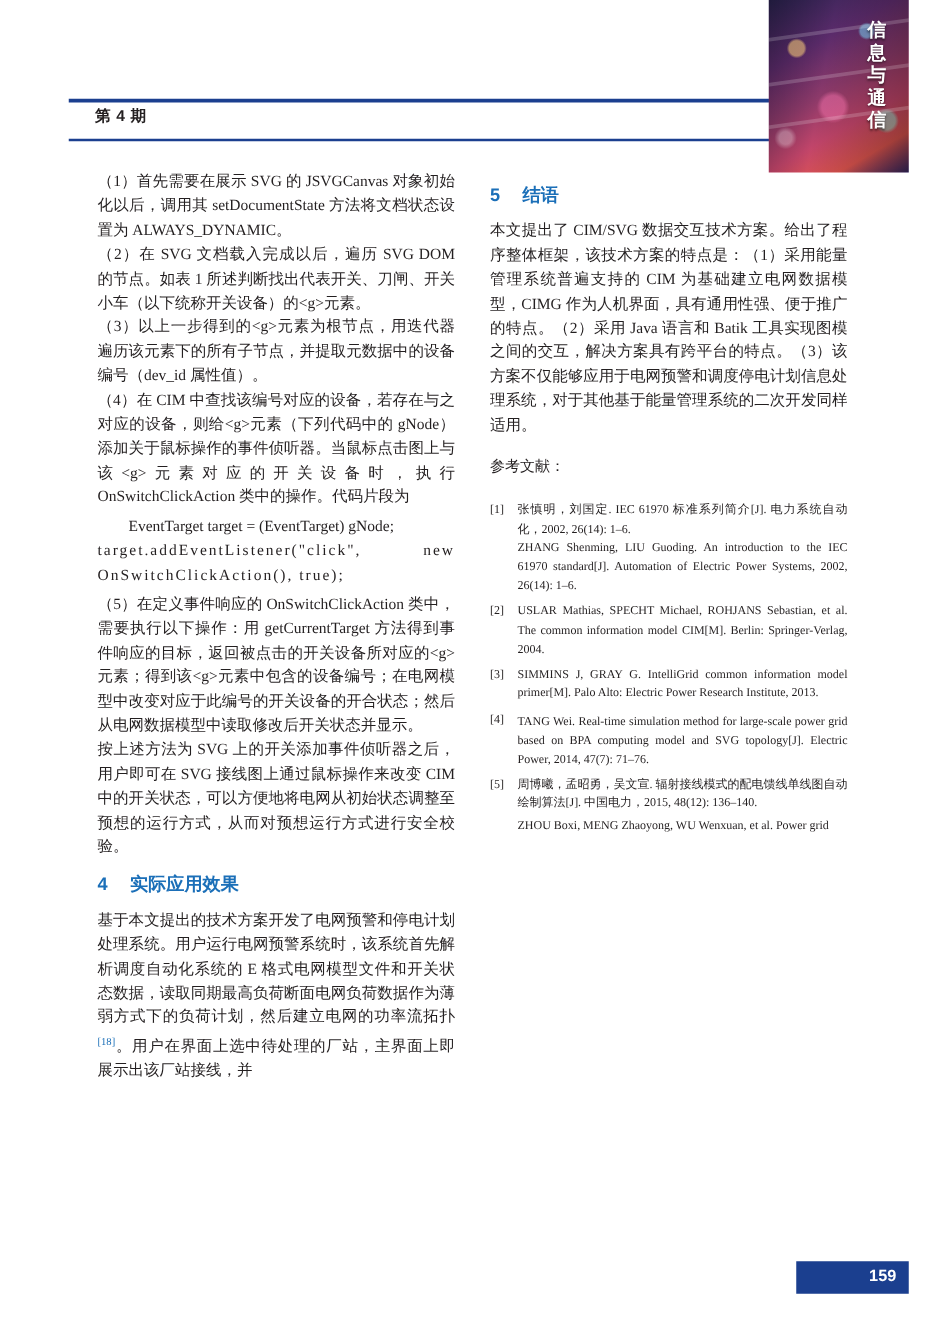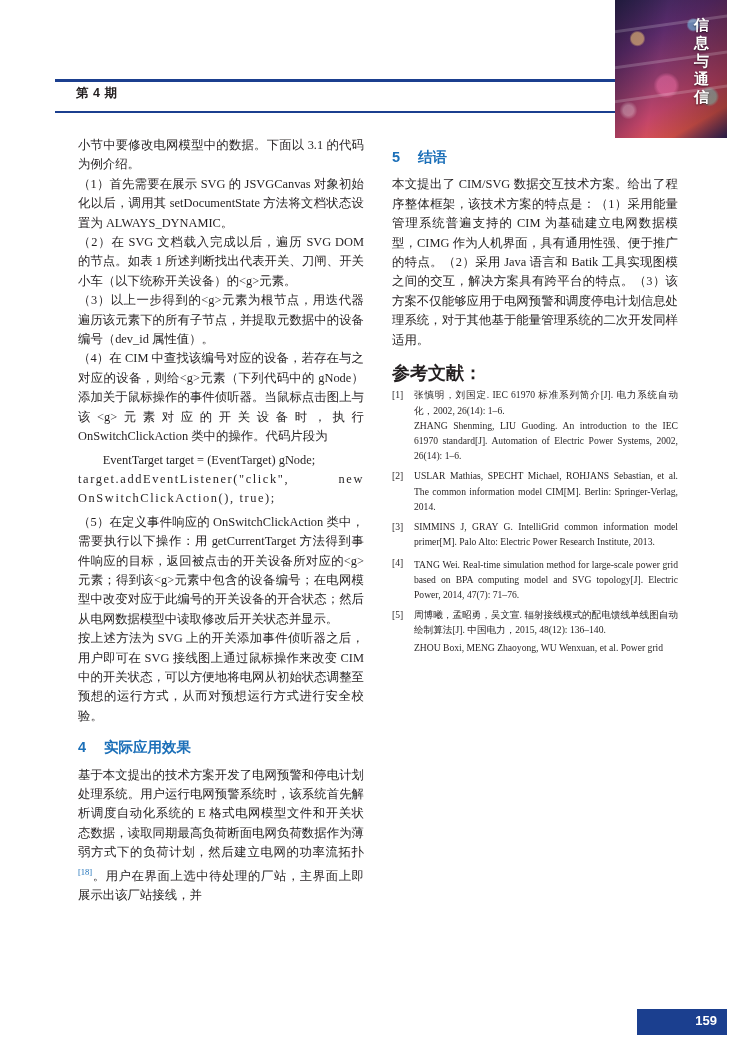--- a/index.html
+++ b/index.html
@@ -139,24 +139,24 @@
     font-weight: bold;
     color: #1b6fb8;
     margin: 12px 0 8px 0;
   }
   h2.section .num {
     display: inline-block;
     min-width: 26px;
   }
   h3.refs-title {
     font-family: "Liberation Sans", sans-serif;
-    font-size: 18px;
-    font-weight: bold;
+    font-size: 12px;
+    font-weight: normal;
     color: #231f20;
-    margin: 14px 0 4px 0;
+    margin: 14px 0 17px 0;
   }
   .sup {
     font-size: 8.5px;
     vertical-align: super;
     color: #1b6fb8;
   }
   
   .ref-list {
     margin-top: 4px;
   }
@@ -218,21 +218,20 @@
       <div class="photo-noise"></div>
       <div class="streak" style="top:22px;"></div>
       <div class="streak" style="top:58px;"></div>
       <div class="streak" style="top:92px;"></div>
       <div class="logo-text">信息与通信</div>
     </div>
   </div>
 
   <div class="col col-left">
 
-    <p class="body">小节中要修改电网模型中的数据。下面以 3.1 的代码为例介绍。</p>
     <p class="body">（1）首先需要在展示 SVG 的 JSVGCanvas 对象初始化以后，调用其 setDocumentState 方法将文档状态设置为 ALWAYS_DYNAMIC。</p>
     <p class="body">（2）在 SVG 文档载入完成以后，遍历 SVG DOM 的节点。如表 1 所述判断找出代表开关、刀闸、开关小车（以下统称开关设备）的&lt;g&gt;元素。</p>
     <p class="body">（3）以上一步得到的&lt;g&gt;元素为根节点，用迭代器遍历该元素下的所有子节点，并提取元数据中的设备编号（dev_id 属性值）。</p>
     <p class="body">（4）在 CIM 中查找该编号对应的设备，若存在与之对应的设备，则给&lt;g&gt;元素（下列代码中的 gNode）添加关于鼠标操作的事件侦听器。当鼠标点击图上与该&lt;g&gt;元素对应的开关设备时，执行 OnSwitchClickAction 类中的操作。代码片段为</p>
 
     <p class="code ind" style="margin-top:4px;">EventTarget target = (EventTarget) gNode;</p>
     <p class="code spaced" style="margin-bottom:4px;">target.addEventListener("click", new OnSwitchClickAction(), true);</p>
 
     <p class="body">（5）在定义事件响应的 OnSwitchClickAction 类中，需要执行以下操作：用 getCurrentTarget 方法得到事件响应的目标，返回被点击的开关设备所对应的&lt;g&gt;元素；得到该&lt;g&gt;元素中包含的设备编号；在电网模型中改变对应于此编号的开关设备的开合状态；然后从电网数据模型中读取修改后开关状态并显示。</p>
     <p class="body">按上述方法为 SVG 上的开关添加事件侦听器之后，用户即可在 SVG 接线图上通过鼠标操作来改变 CIM 中的开关状态，可以方便地将电网从初始状态调整至预想的运行方式，从而对预想运行方式进行安全校验。</p>
@@ -262,21 +261,21 @@
         <div class="idx">[1]</div>
         <div class="txt">
           <span>张慎明，刘国定. IEC 61970 标准系列简介[J]. 电力系统自动化，2002, 26(14): 1–6.</span>
           <span class="en">ZHANG Shenming, LIU Guoding. An introduction to the IEC 61970 standard[J]. Automation of Electric Power Systems, 2002, 26(14): 1–6.</span>
         </div>
       </div>
 
       <div class="ref">
         <div class="idx">[2]</div>
         <div class="txt">
-          <span class="en">USLAR Mathias, SPECHT Michael, ROHJANS Sebastian, et al. The common information model CIM[M]. Berlin: Springer-Verlag, 2014.</span>
+          <span class="en">USLAR Mathias, SPECHT Michael, ROHJANS Sebastian, et al. The common information model CIM[M]. Berlin: Springer-Verlag, 2004.</span>
         </div>
       </div>
 
       <div class="ref">
         <div class="idx">[3]</div>
         <div class="txt">
           <span class="en">SIMMINS J, GRAY G. IntelliGrid common information model primer[M]. Palo Alto: Electric Power Research Institute, 2013.</span>
         </div>
       </div>
 

